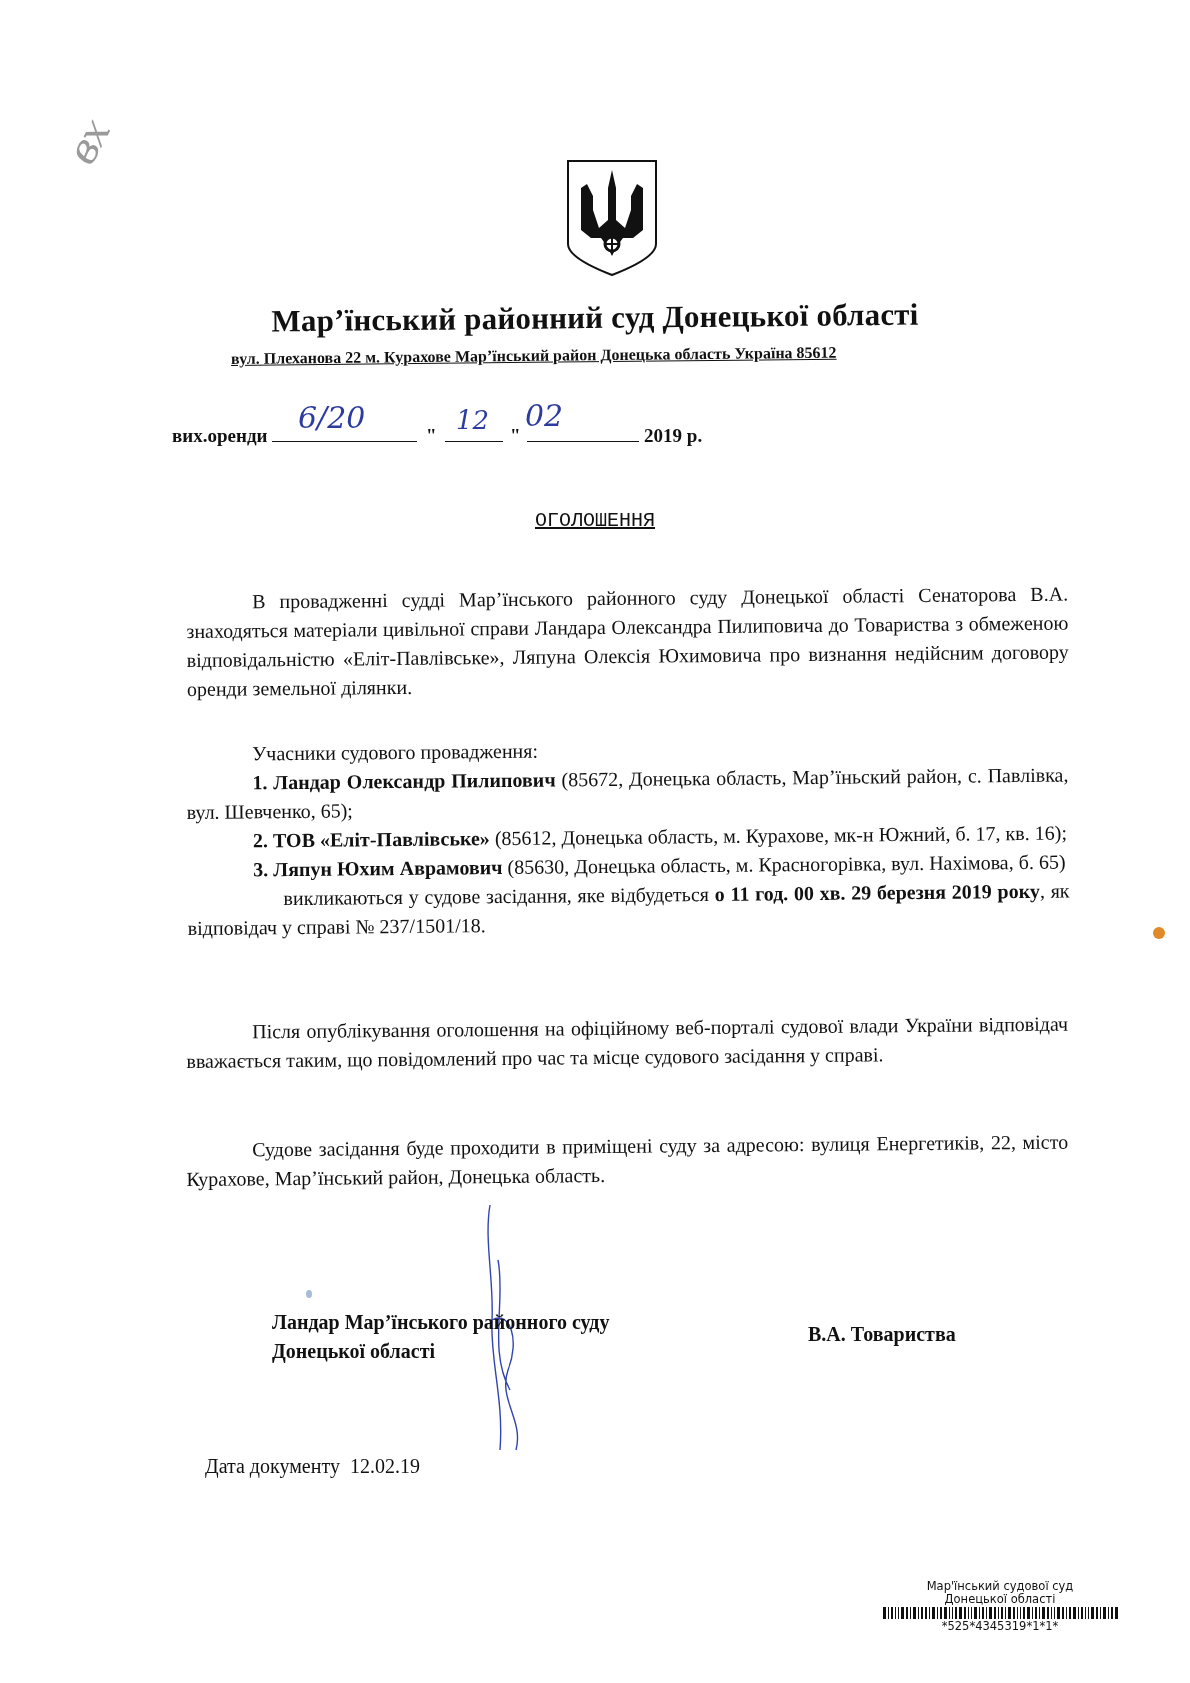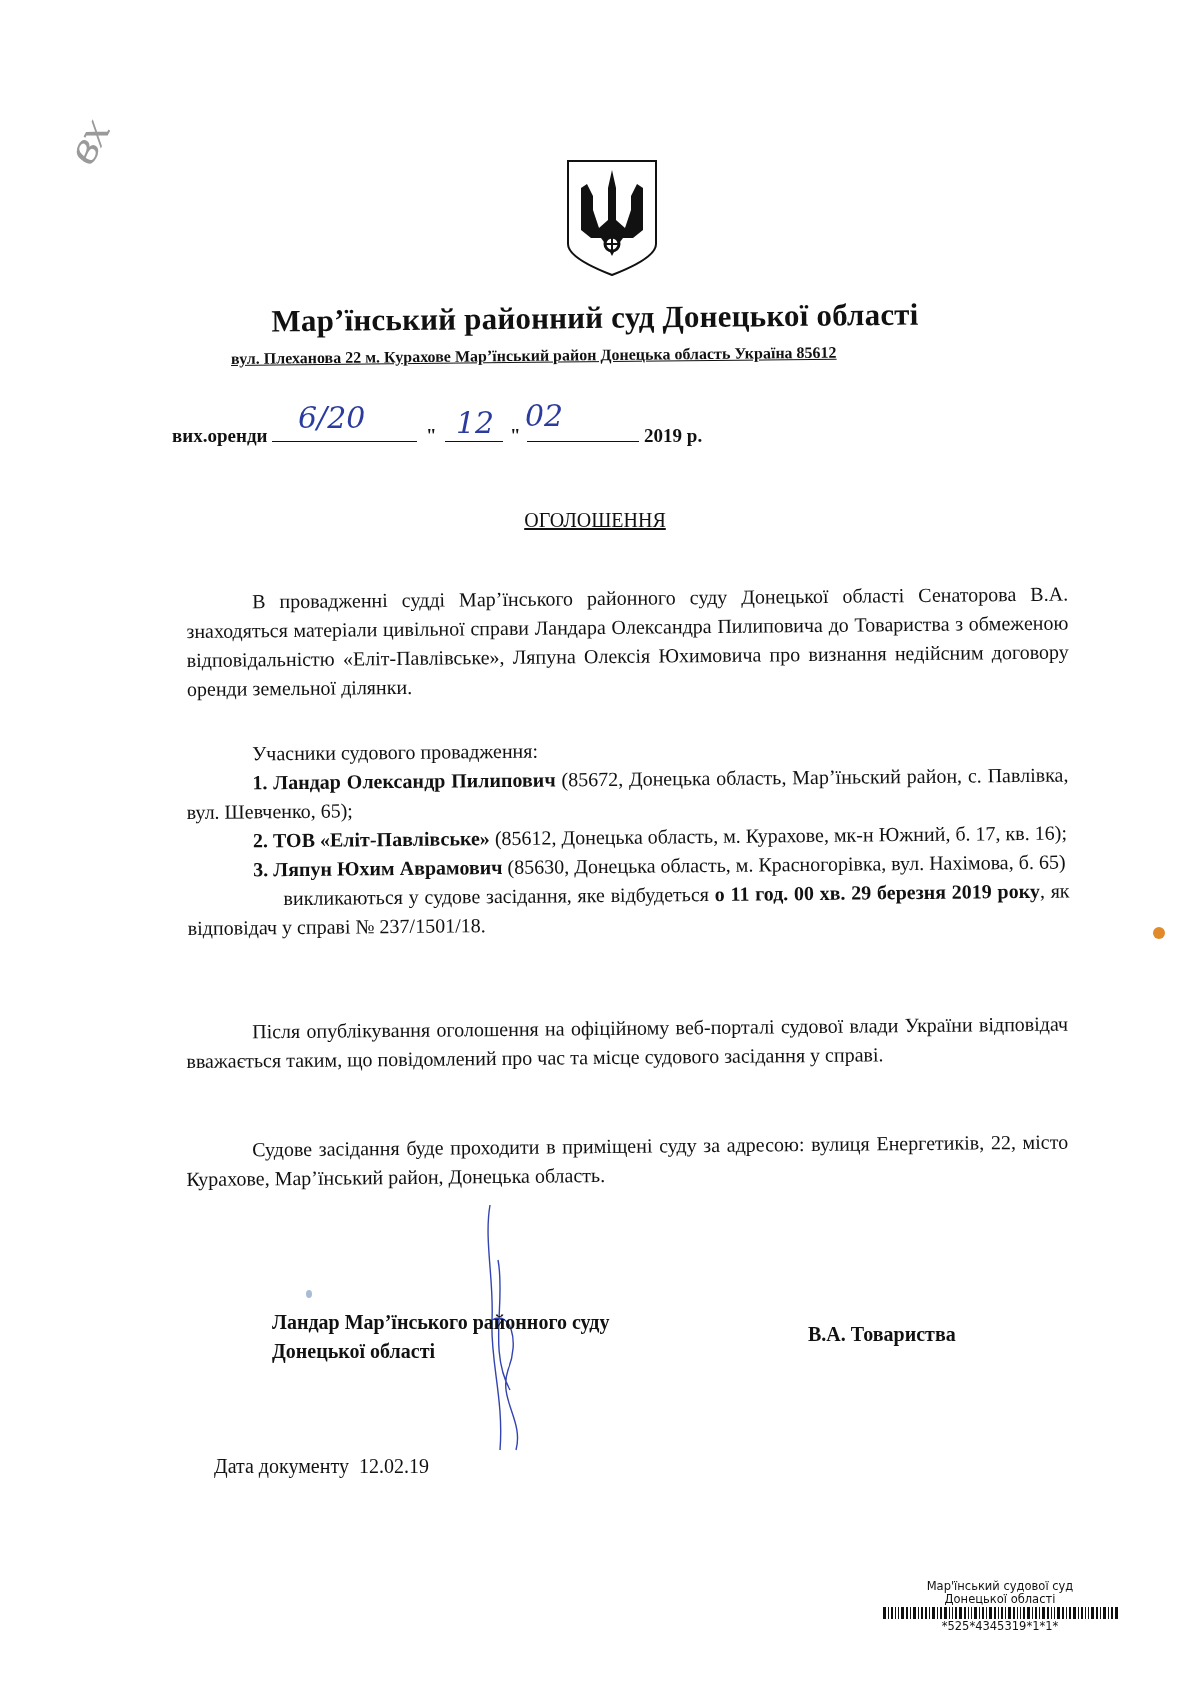--- a/index.html
+++ b/index.html
@@ -33,37 +33,37 @@
 
   .outgoing {
     left: 172px; top: 425px; font-weight: bold; font-size: 19px; white-space: nowrap;
   }
   .outgoing .line { display: inline-block; border-bottom: 1.5px solid #111; height: 1px; vertical-align: baseline; }
   .hw { position: absolute; font-family: "DejaVu Serif", serif; font-style: italic; color: #2b3c9e; font-size: 30px; }
 
   .notice-title {
     left: 0; width: 1190px; text-align: center; font-size: 20px; line-height: 25px;
   }
-  .notice-title span { text-decoration: underline; display: block; }
+  .notice-title span { text-decoration: underline; display: block; font-family: Liberation Mono, monospace; }
 
   .para {
     position: absolute; left: 186px; width: 882px; font-size: 20px; line-height: 29px;
     text-align: justify; transform: rotate(-0.55deg); transform-origin: left top;
   }
   .para .indent { display: inline-block; width: 66px; }
   b { font-weight: bold; }
 
   .sign-left {
     left: 272px; top: 1308px; font-weight: bold; font-size: 20px; line-height: 29px;
   }
   .sign-right { left: 808px; top: 1323px; font-weight: bold; font-size: 20px; }
 
   .sig-scribble { left: 480px; top: 1200px; width: 60px; height: 260px; }
 
-  .doc-date { left: 205px; top: 1455px; font-size: 20px; margin-left: 9px; }
+  .doc-date { left: 205px; top: 1455px; font-size: 20px; }
 
   .stamp { left: 820px; top: 1580px; width: 360px; text-align: center; font-family: "DejaVu Sans", sans-serif; font-size: 11.5px; line-height: 13px; }
   .barcode { display: flex; gap: 2px; justify-content: center; height: 12px; margin: 1px 0 1px 0; }
   .barcode i { display: block; background: #111; height: 12px; }
 
   .orange-dot { left: 1153px; top: 927px; width: 12px; height: 12px; border-radius: 50%; background: #e08a2a; }
   .blue-speck { left: 306px; top: 1290px; width: 6px; height: 8px; border-radius: 50%; background: #a8bcd8; }
 </style>
 </head>
 <body>
@@ -84,21 +84,21 @@
 <div class="abs outgoing">
   <span>вих.оренди</span>
   <span class="line" style="width:145px"></span>
   <span style="margin:0 4px">"</span>
   <span class="line" style="width:58px"></span>
   <span style="margin:0 2px">"</span>
   <span class="line" style="width:112px"></span>
   <span>2019  р.</span>
 </div>
 <div class="hw" style="left:298px; top:400px;">6/20</div>
-<div class="hw" style="left:456px; top:405px; font-size:30px;">12</div>
+<div class="hw" style="left:456px; top:405px; font-size:26px;">12</div>
 <div class="hw" style="left:525px; top:398px; font-size:30px;">02</div>
 
 <div class="abs notice-title" style="top:508px;">
   <span>ОГОЛОШЕННЯ</span>
 </div>
 
 <div class="para" style="top:588px;">
   <span class="indent"></span><span>В провадженні судді Мар’їнського районного суду Донецької області Сенаторова В.А. знаходяться матеріали цивільної справи Ландара Олександра Пилиповича до Товариства з обмеженою відповідальністю «Еліт-Павлівське», Ляпуна Олексія Юхимовича про визнання недійсним договору оренди земельної ділянки.</span>
 </div>
 

